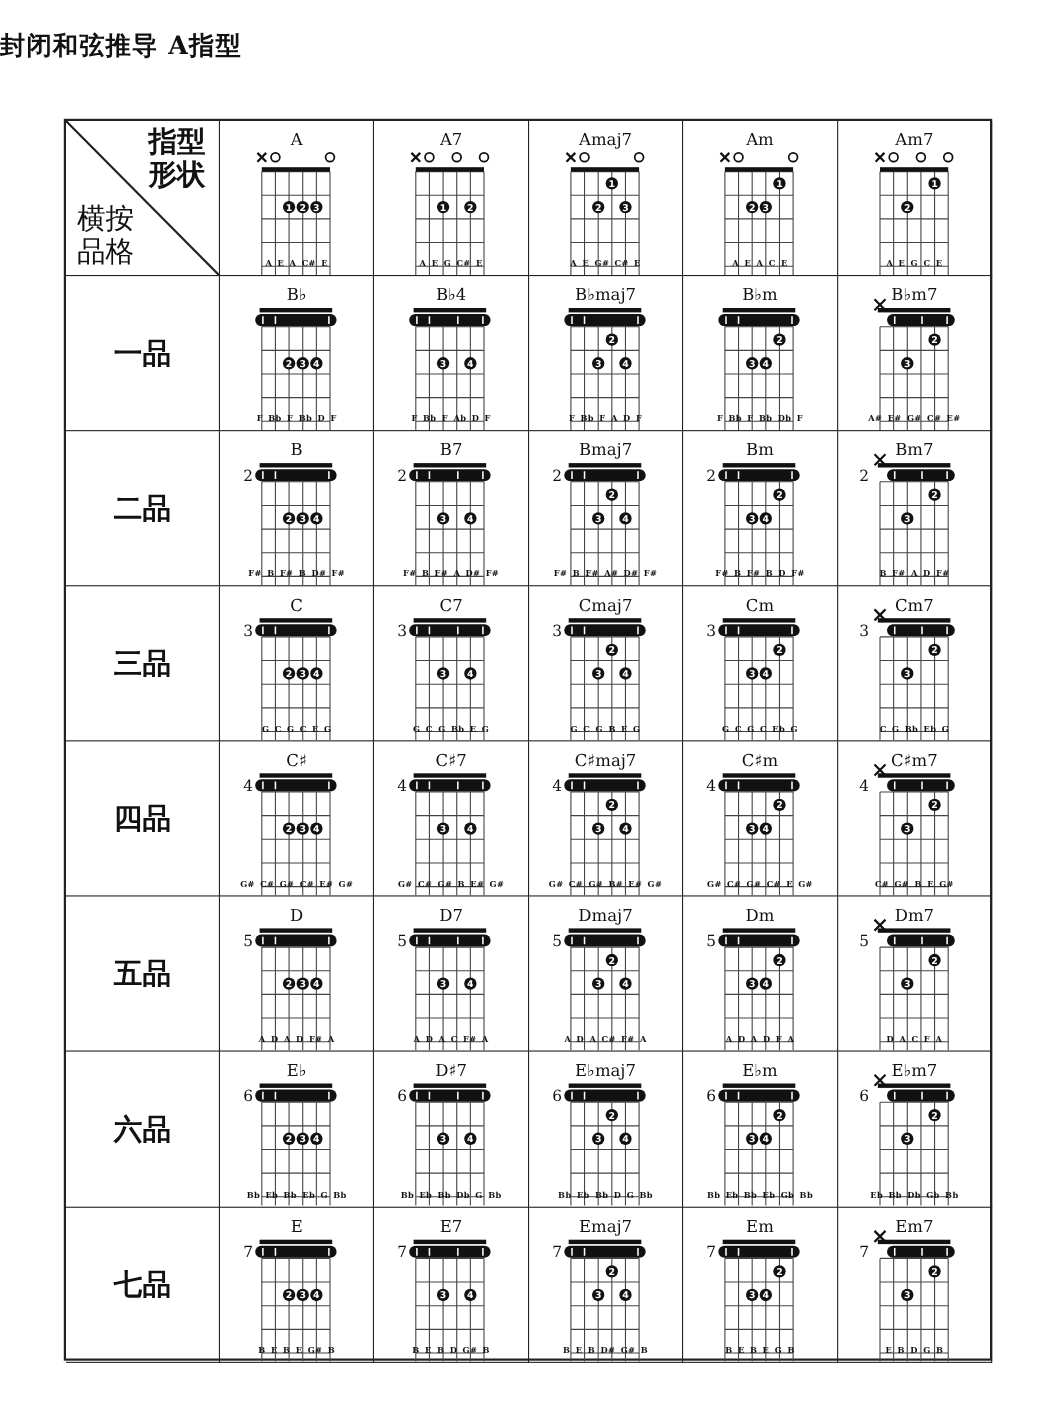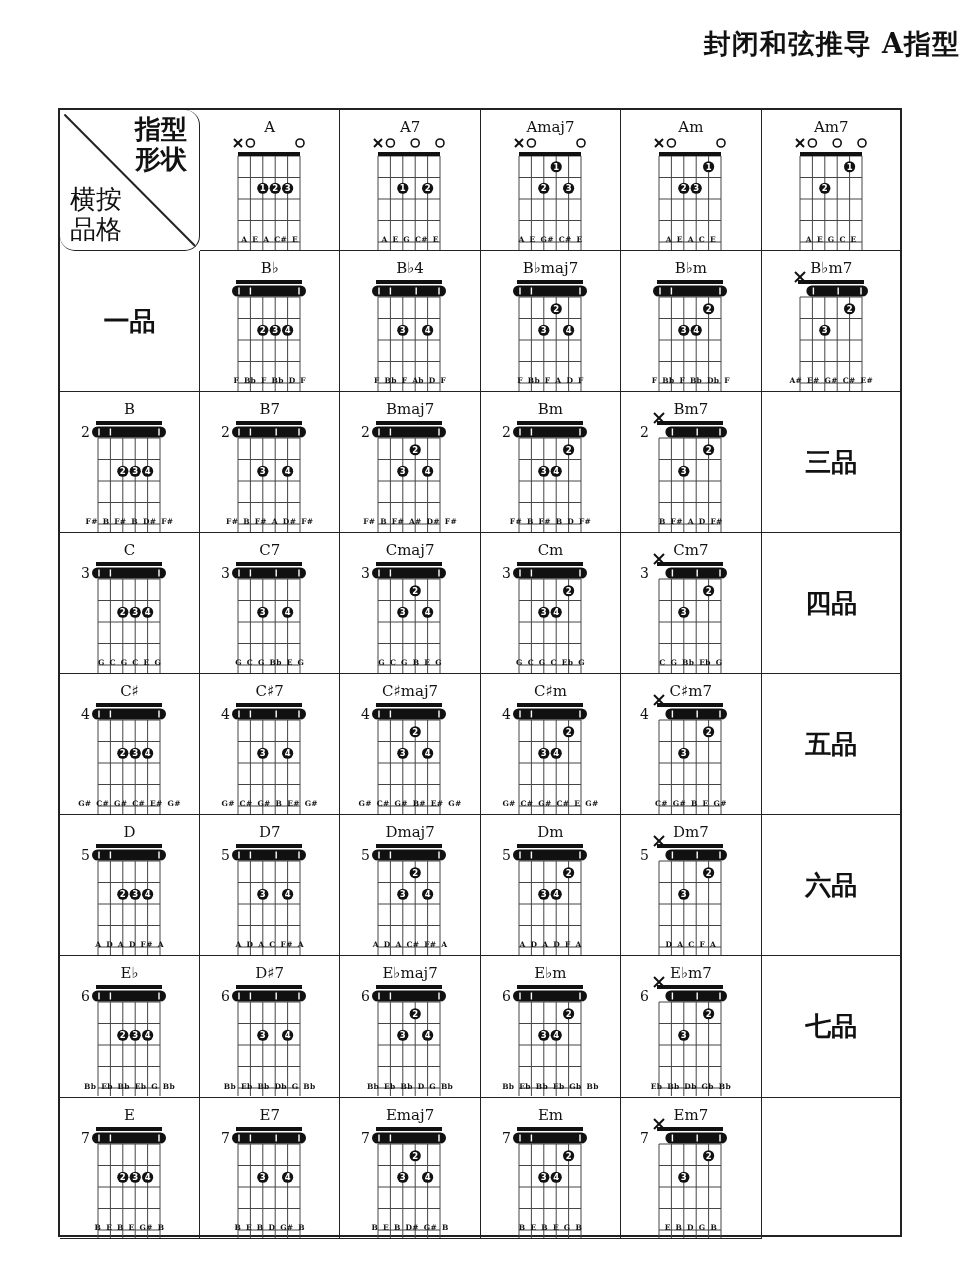--- a/index.html
+++ b/index.html
@@ -1,26 +1,26 @@
 <!DOCTYPE html>
 <html><head>
 <meta charset="utf-8">
 <style>
   html, body { margin: 0; padding: 0; background: #ffffff; }
   body { width: 960px; height: 1280px; position: relative; overflow: hidden;
          font-family: "DejaVu Serif", "Liberation Serif", serif; color: #111; }
-  .page-title { position: absolute; left: 0; top: 26px; width: 960px; text-align: right;
-                font-size: 27px; font-weight: bold; letter-spacing: 1px; }
+  .page-title { position: absolute; left: 0; top: 26px; width: 960px; text-align: left;
+                font-size: 23px; font-weight: bold; letter-spacing: 1px; }
   .chart { position: absolute; left: 58px; top: 108px; width: 844px; height: 1129px;
            border: 2px solid #222; box-sizing: border-box; display: grid;
            grid-template-columns: 140px repeat(5, 140.4px);
            grid-template-rows: 141px repeat(7, 141.1px); }
   .cell { border-right: 1.5px solid #222; border-bottom: 1.5px solid #222; position: relative;
           box-sizing: border-box; overflow: hidden; }
-  .corner { position: relative; border-radius: 15px; }
+  .corner { position: relative; }
   .corner svg { position: absolute; left: 0; top: 0; }
   .corner .top-label { position: absolute; right: 12px; top: 4px; font-size: 26px; font-weight: bold;
                        line-height: 30px; text-align: right; }
   .corner .bottom-label { position: absolute; left: 10px; bottom: 6px; font-size: 26px; font-weight: normal;
                           line-height: 30px; }
   .fret-label { display: flex; align-items: center; justify-content: center; font-size: 26px; font-weight: bold; }
   .chord-name { position: absolute; top: 8px; left: 0; width: 100%; text-align: center; font-size: 15px; }
   .notes { position: absolute; bottom: 6px; left: 0; width: 100%; text-align: center;
            font-size: 7.5px; font-weight: bold; letter-spacing: 0.3px; word-spacing: 2px; margin-top: 17px; }
   .diagram { position: absolute; left: 0; top: 0; }
@@ -345,20 +345,21 @@
         <line x1="99" y1="36.5" x2="99" y2="43.5" stroke="#fff" stroke-width="1.4"></line>
         <line x1="33" y1="21" x2="43" y2="31" stroke="#111" stroke-width="2"></line>
         <line x1="43" y1="21" x2="33" y2="31" stroke="#111" stroke-width="2"></line>
         <circle cx="87.6" cy="57.75" r="5.6" fill="#111"></circle>
         <text x="87.6" y="60.95" text-anchor="middle" font-size="8.5" font-weight="bold" fill="#fff" font-family="DejaVu Sans, sans-serif">2</text>
         <circle cx="62.8" cy="79.25" r="5.6" fill="#111"></circle>
         <text x="62.8" y="82.45" text-anchor="middle" font-size="8.5" font-weight="bold" fill="#fff" font-family="DejaVu Sans, sans-serif">3</text>
       </svg>
       <div class="notes">A# E# G# C# E#</div>
     </div>
+    <div class="cell fret-label">二品</div>
     <div class="cell">
       <div class="chord-name">B</div>
       <svg width="140" height="140" class="diagram">
         <g>
           <line x1="38" y1="46" x2="38" y2="153.5" stroke="#444" stroke-width="1"></line>
           <line x1="50.4" y1="46" x2="50.4" y2="153.5" stroke="#444" stroke-width="1"></line>
           <line x1="62.8" y1="46" x2="62.8" y2="153.5" stroke="#444" stroke-width="1"></line>
           <line x1="75.2" y1="46" x2="75.2" y2="153.5" stroke="#444" stroke-width="1"></line>
           <line x1="87.6" y1="46" x2="87.6" y2="153.5" stroke="#444" stroke-width="1"></line>
           <line x1="100" y1="46" x2="100" y2="153.5" stroke="#444" stroke-width="1"></line>

